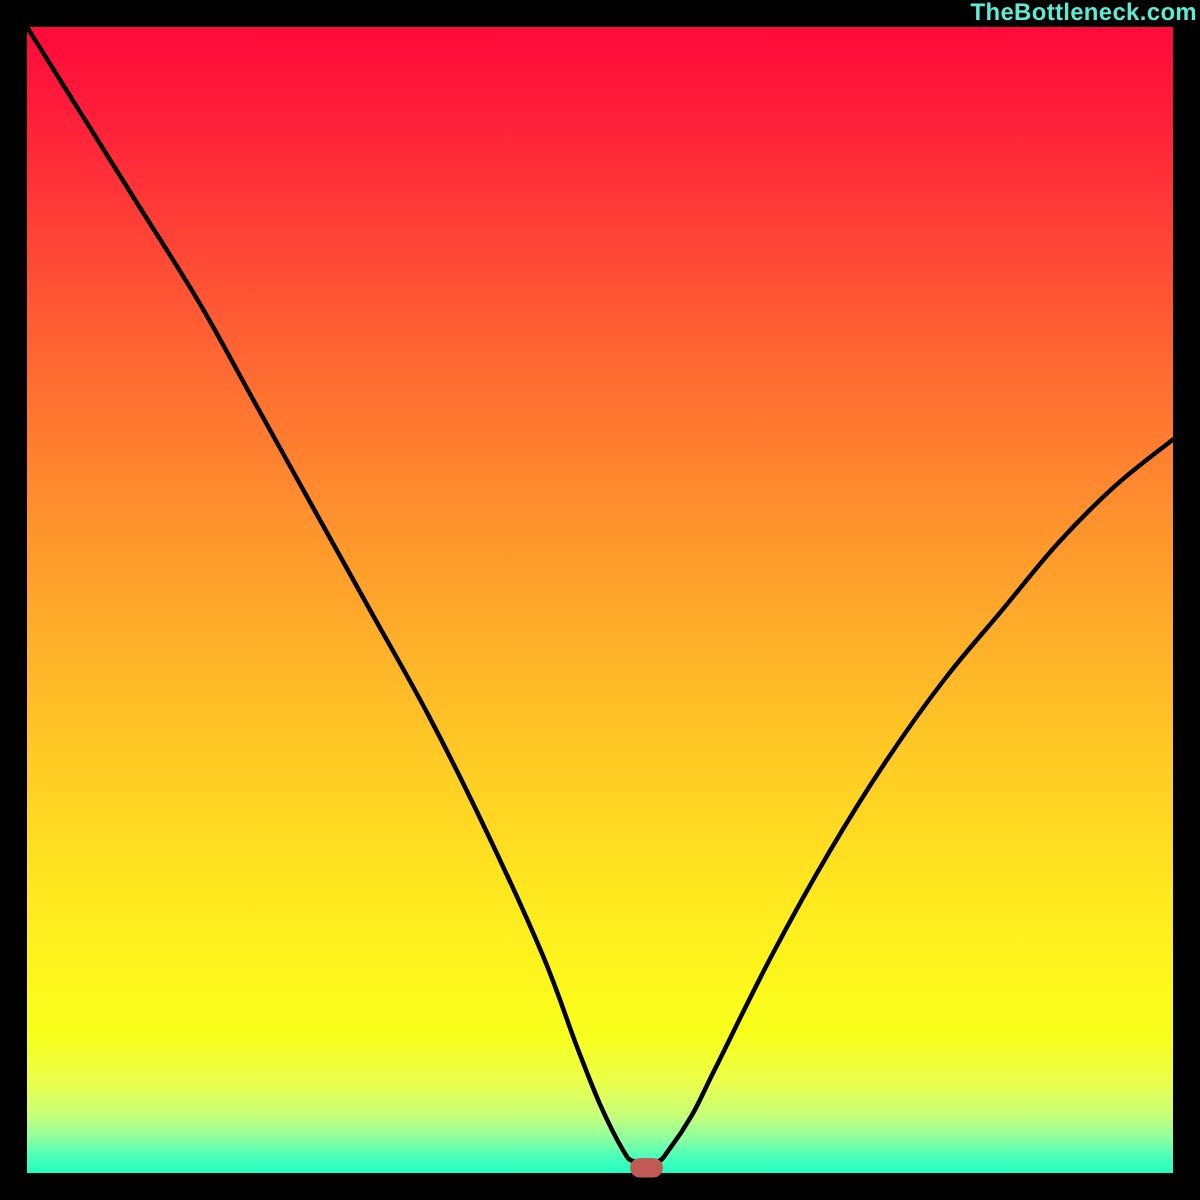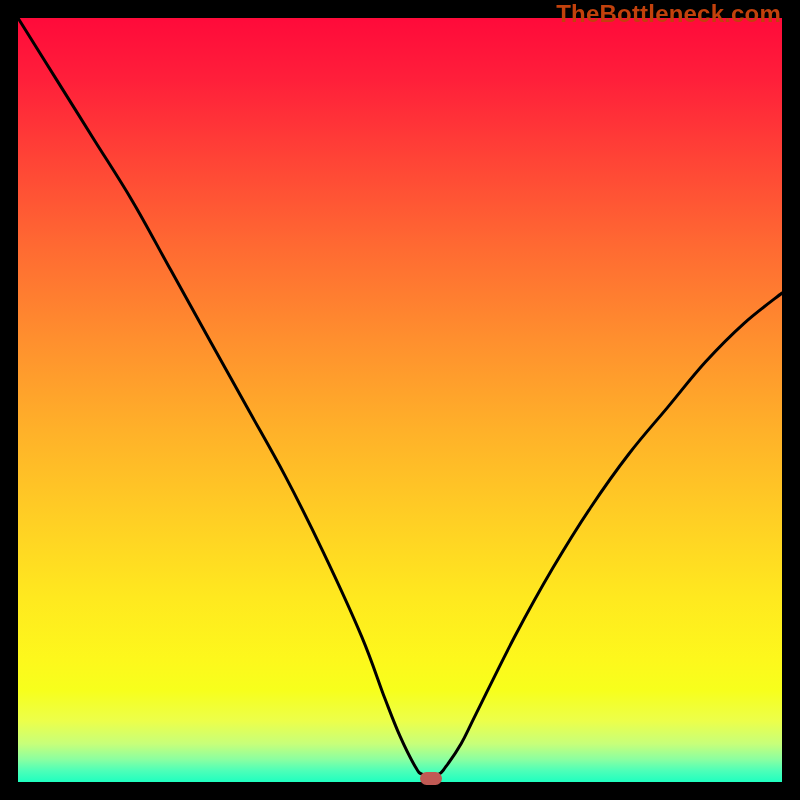--- a/index.html
+++ b/index.html
@@ -40,24 +40,24 @@
       #ecff4a 92%,
       #c7ff7a 95%,
       #8cffa0 97%,
       #4effb8 98.5%,
       #1fffc0 100%
     );
   }
   .watermark {
     position: absolute;
     top: 0;
-    right: 19px;
-    font-size: 24px;
+    right: 2px;
+    font-size: 16px;
     font-weight: 600;
-    color: #c2410c;
+    color: #5eead4;
     letter-spacing: 0.2px;
     user-select: none;
   }
   svg.curve {
     position: absolute;
     left: 0;
     top: 0;
     width: 764px;
     height: 764px;
     overflow: visible;

